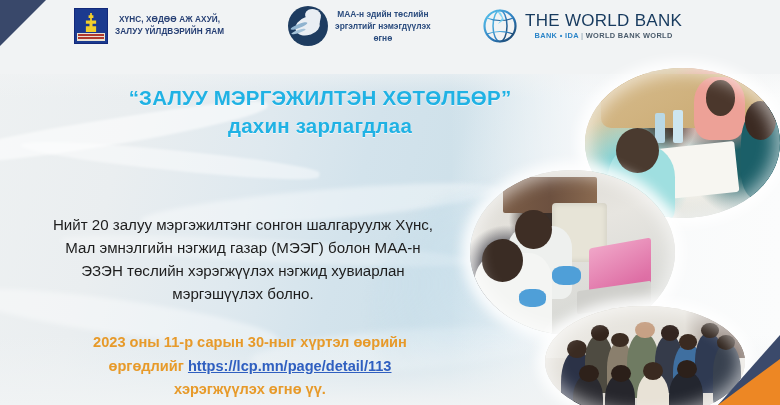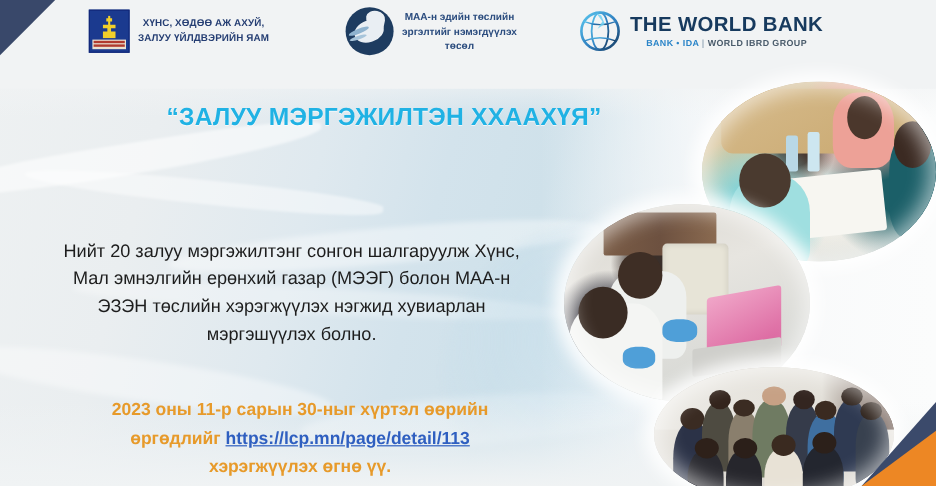--- a/index.html
+++ b/index.html
@@ -235,21 +235,21 @@
     white-space: nowrap;
   }
 
   .emblem-wb {
     width: 36px; height: 36px;
     flex: 0 0 auto;
     position: relative;
   }
   .wb-text-big {
     font-size: 17px;
-    font-weight: 700;
+    font-weight: 400;
     color: #173a5e;
     letter-spacing: 0.3px;
     line-height: 1;
     white-space: nowrap;
   }
   .wb-text-small {
     margin-top: 3px;
     font-size: 7.4px;
     font-weight: 700;
     letter-spacing: 0.35px;
@@ -280,21 +280,21 @@
     color: #20b2e4;
     font-weight: 700;
     font-size: 20.5px;
     letter-spacing: 0.2px;
     text-shadow: 0 1px 0 rgba(255,255,255,0.65);
   }
 
   
   .body-text {
     position: absolute;
-    left: 12px; top: 199px;
+    left: 12px; top: 214px;
     width: 462px;
     text-align: center;
     color: #1d1d1d;
     font-size: 15.1px;
     line-height: 1.52;
     font-weight: 400;
   }
 
   
   .cta {
@@ -575,21 +575,21 @@
     <div class="logo logo-maa">
       <div class="emblem-maa">
         <div class="fish"></div>
         <div class="horn"></div>
         <div class="wave"></div>
         <div class="wave2"></div>
       </div>
       <div class="maa-text">
         <div>МАА-н эдийн төслийн</div>
         <div>эргэлтийг нэмэгдүүлэх</div>
-        <div>төсөл</div>
+        <div>өгнө</div>
       </div>
     </div>
 
     <div class="logo logo-wb">
       <div class="emblem-wb">
         <svg width="36" height="36" viewBox="0 0 36 36" aria-hidden="true">
           <defs>
             <linearGradient id="wbg" x1="0" y1="0" x2="1" y2="1">
               <stop offset="0%" stop-color="#5bc8f0"></stop>
               <stop offset="55%" stop-color="#2f7fc0"></stop>
@@ -602,32 +602,33 @@
           <path d="M5 10 Q18 15 31 10" fill="none" stroke="url(#wbg)" stroke-width="1.2"></path>
           <path d="M5 26 Q18 21 31 26" fill="none" stroke="url(#wbg)" stroke-width="1.2"></path>
           <path d="M15 3 L20 10 L16 16 L22 12 L19 5 Z" fill="#6fd0f2" opacity="0.85"></path>
         </svg>
       </div>
       <div>
         <div class="wb-text-big">THE WORLD BANK</div>
         <div class="wb-text-small">
           <span>BANK • IDA</span>
           <span class="bar">|</span>
-          <span class="grp">WORLD IBRD GROUP</span>
+          <span class="grp">WORLD BANK WORLD</span>
         </div>
       </div>
     </div>
 
   </div>
 
-  <div class="headline">“ЗАЛУУ МЭРГЭЖИЛТЭН ХХААХҮЯ”</div>
+  <div class="headline">“ЗАЛУУ МЭРГЭЖИЛТЭН ХӨТӨЛБӨР”</div>
+  <div class="subhead">дахин зарлагдлаа</div>
 
   <div class="body-text">
     <div>Нийт 20 залуу мэргэжилтэнг сонгон шалгаруулж Хүнс,</div>
-    <div>Мал эмнэлгийн ерөнхий газар (МЭЭГ) болон МАА-н</div>
+    <div>Мал эмнэлгийн нэгжид газар (МЭЭГ) болон МАА-н</div>
     <div>ЭЗЭН төслийн хэрэгжүүлэх нэгжид хувиарлан</div>
     <div>мэргэшүүлэх болно.</div>
   </div>
 
   <div class="cta">
     <div>2023 оны 11-р сарын 30-ныг хүртэл өөрийн</div>
     <div>
       <span>өргөдлийг </span><span class="link">https://lcp.mn/page/detail/113</span>
     </div>
     <div>хэрэгжүүлэх өгнө үү.</div>

